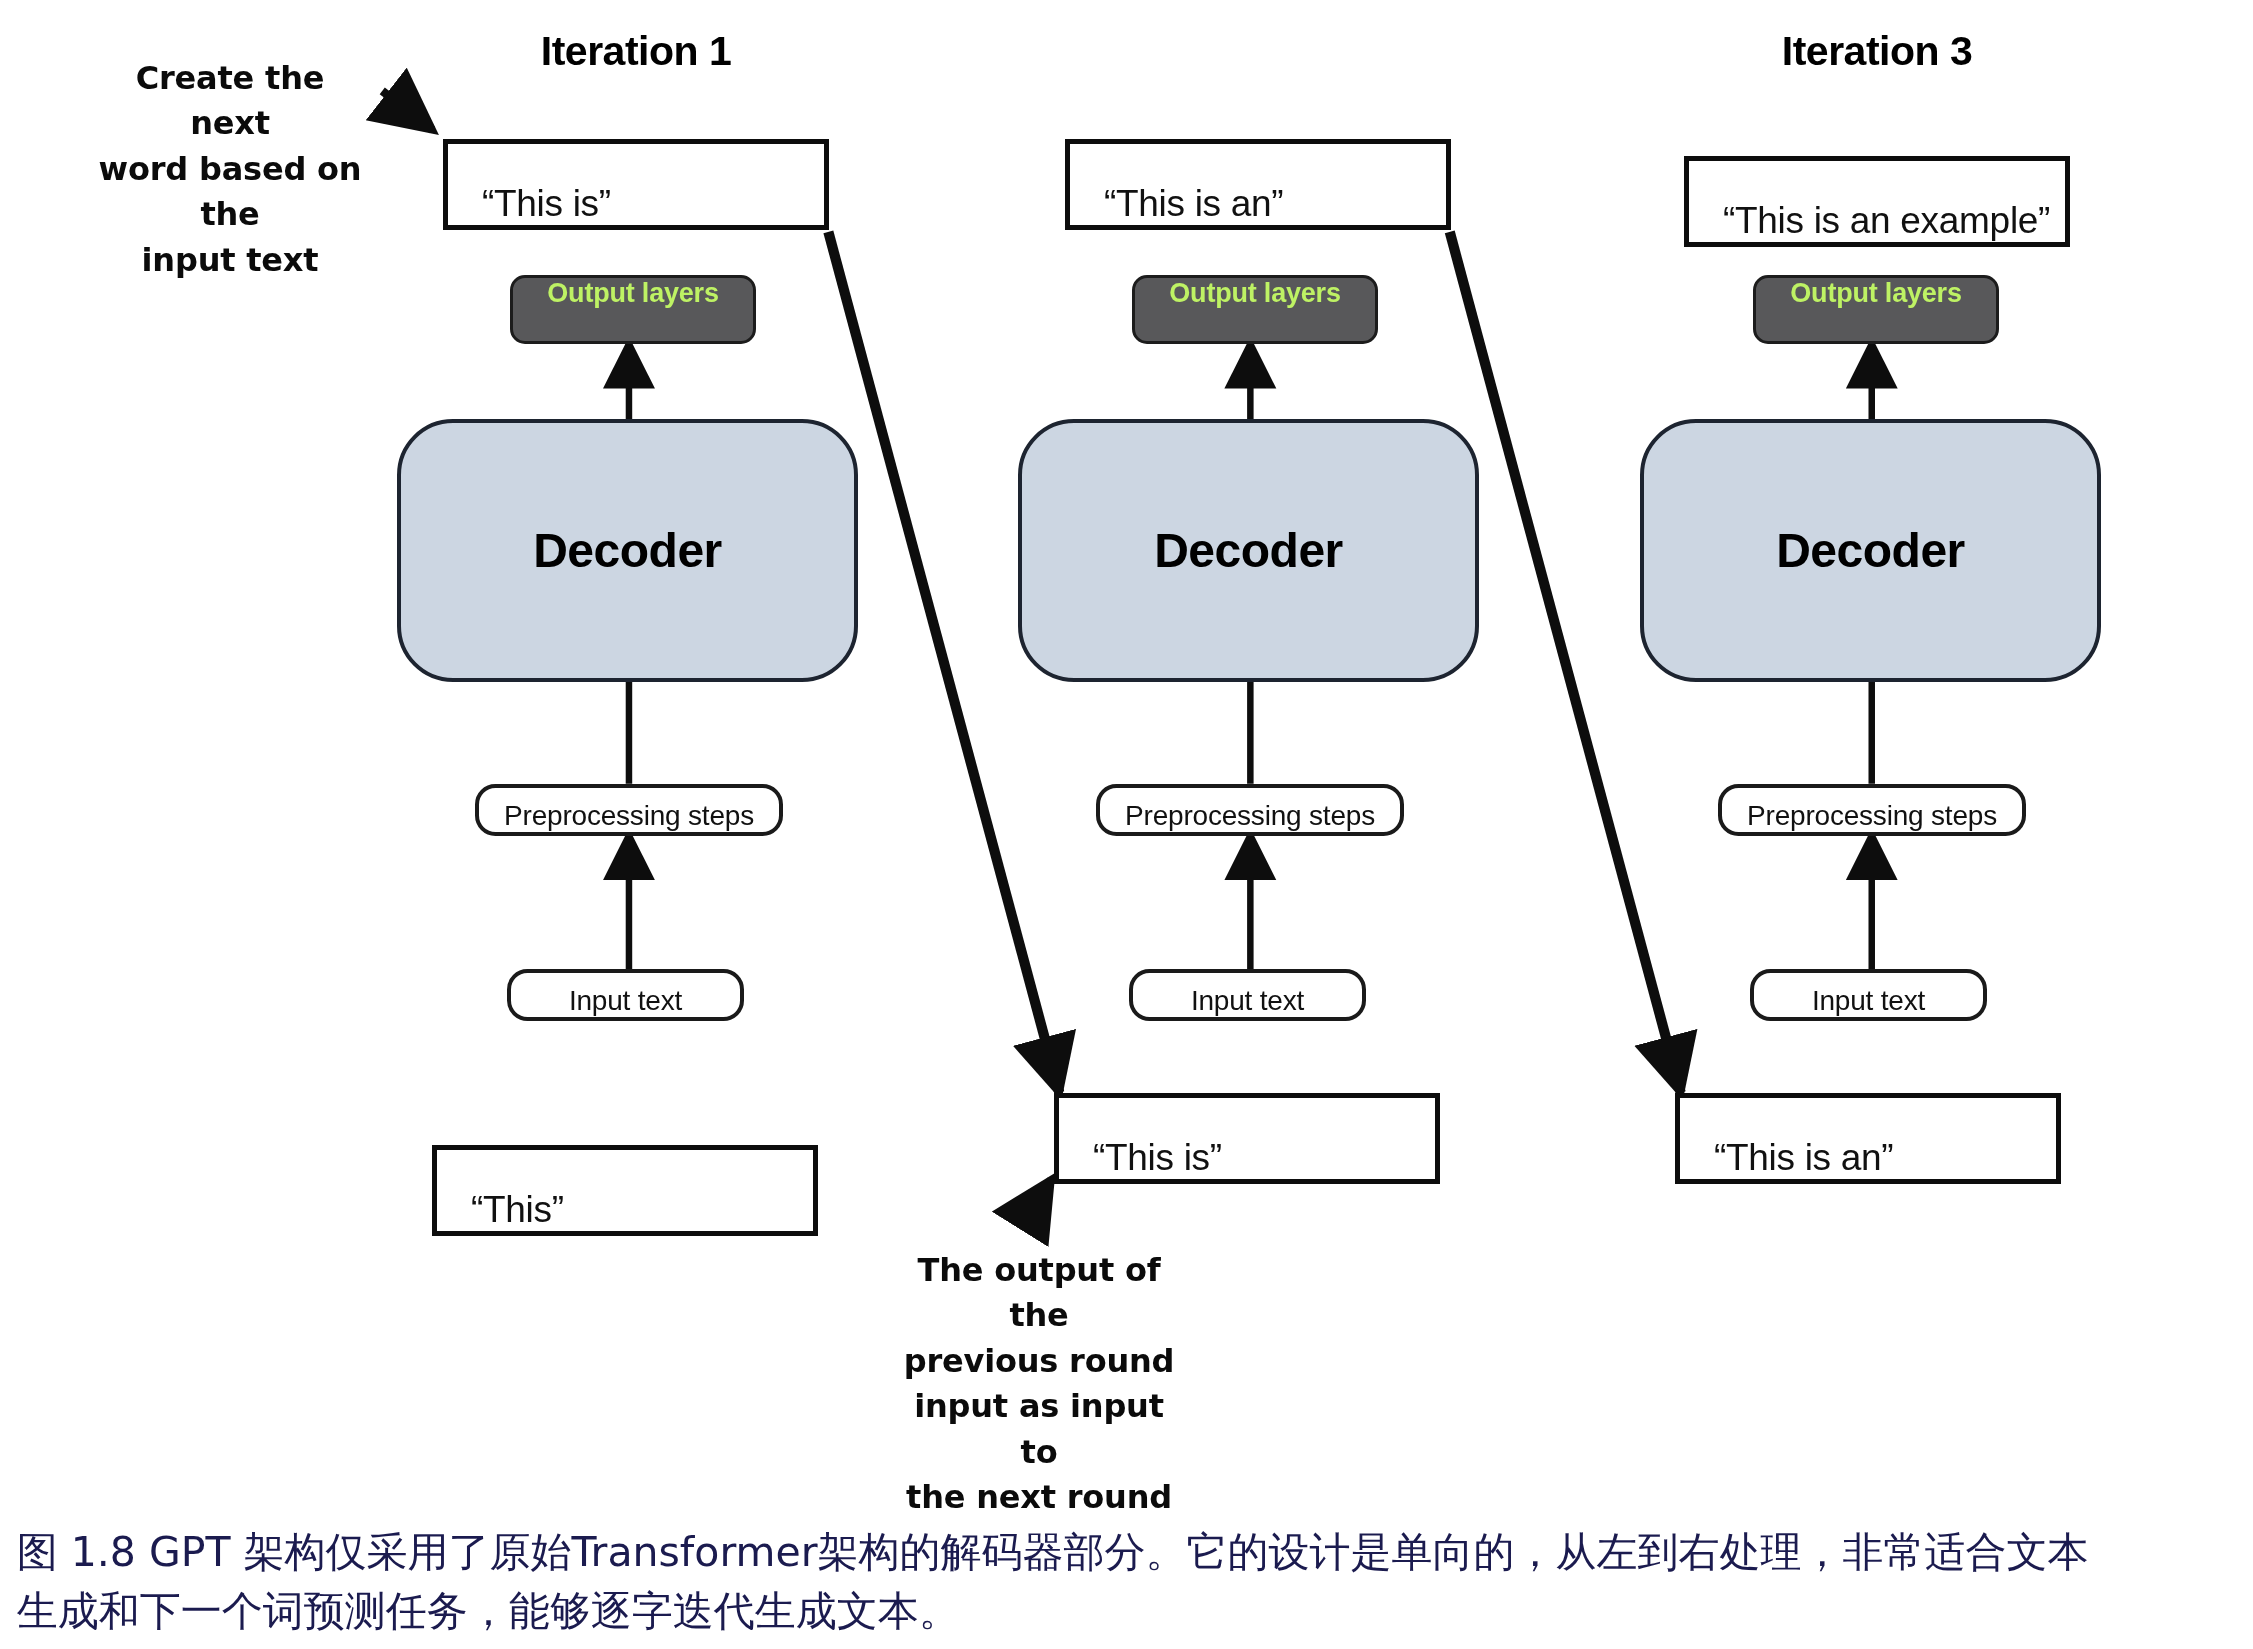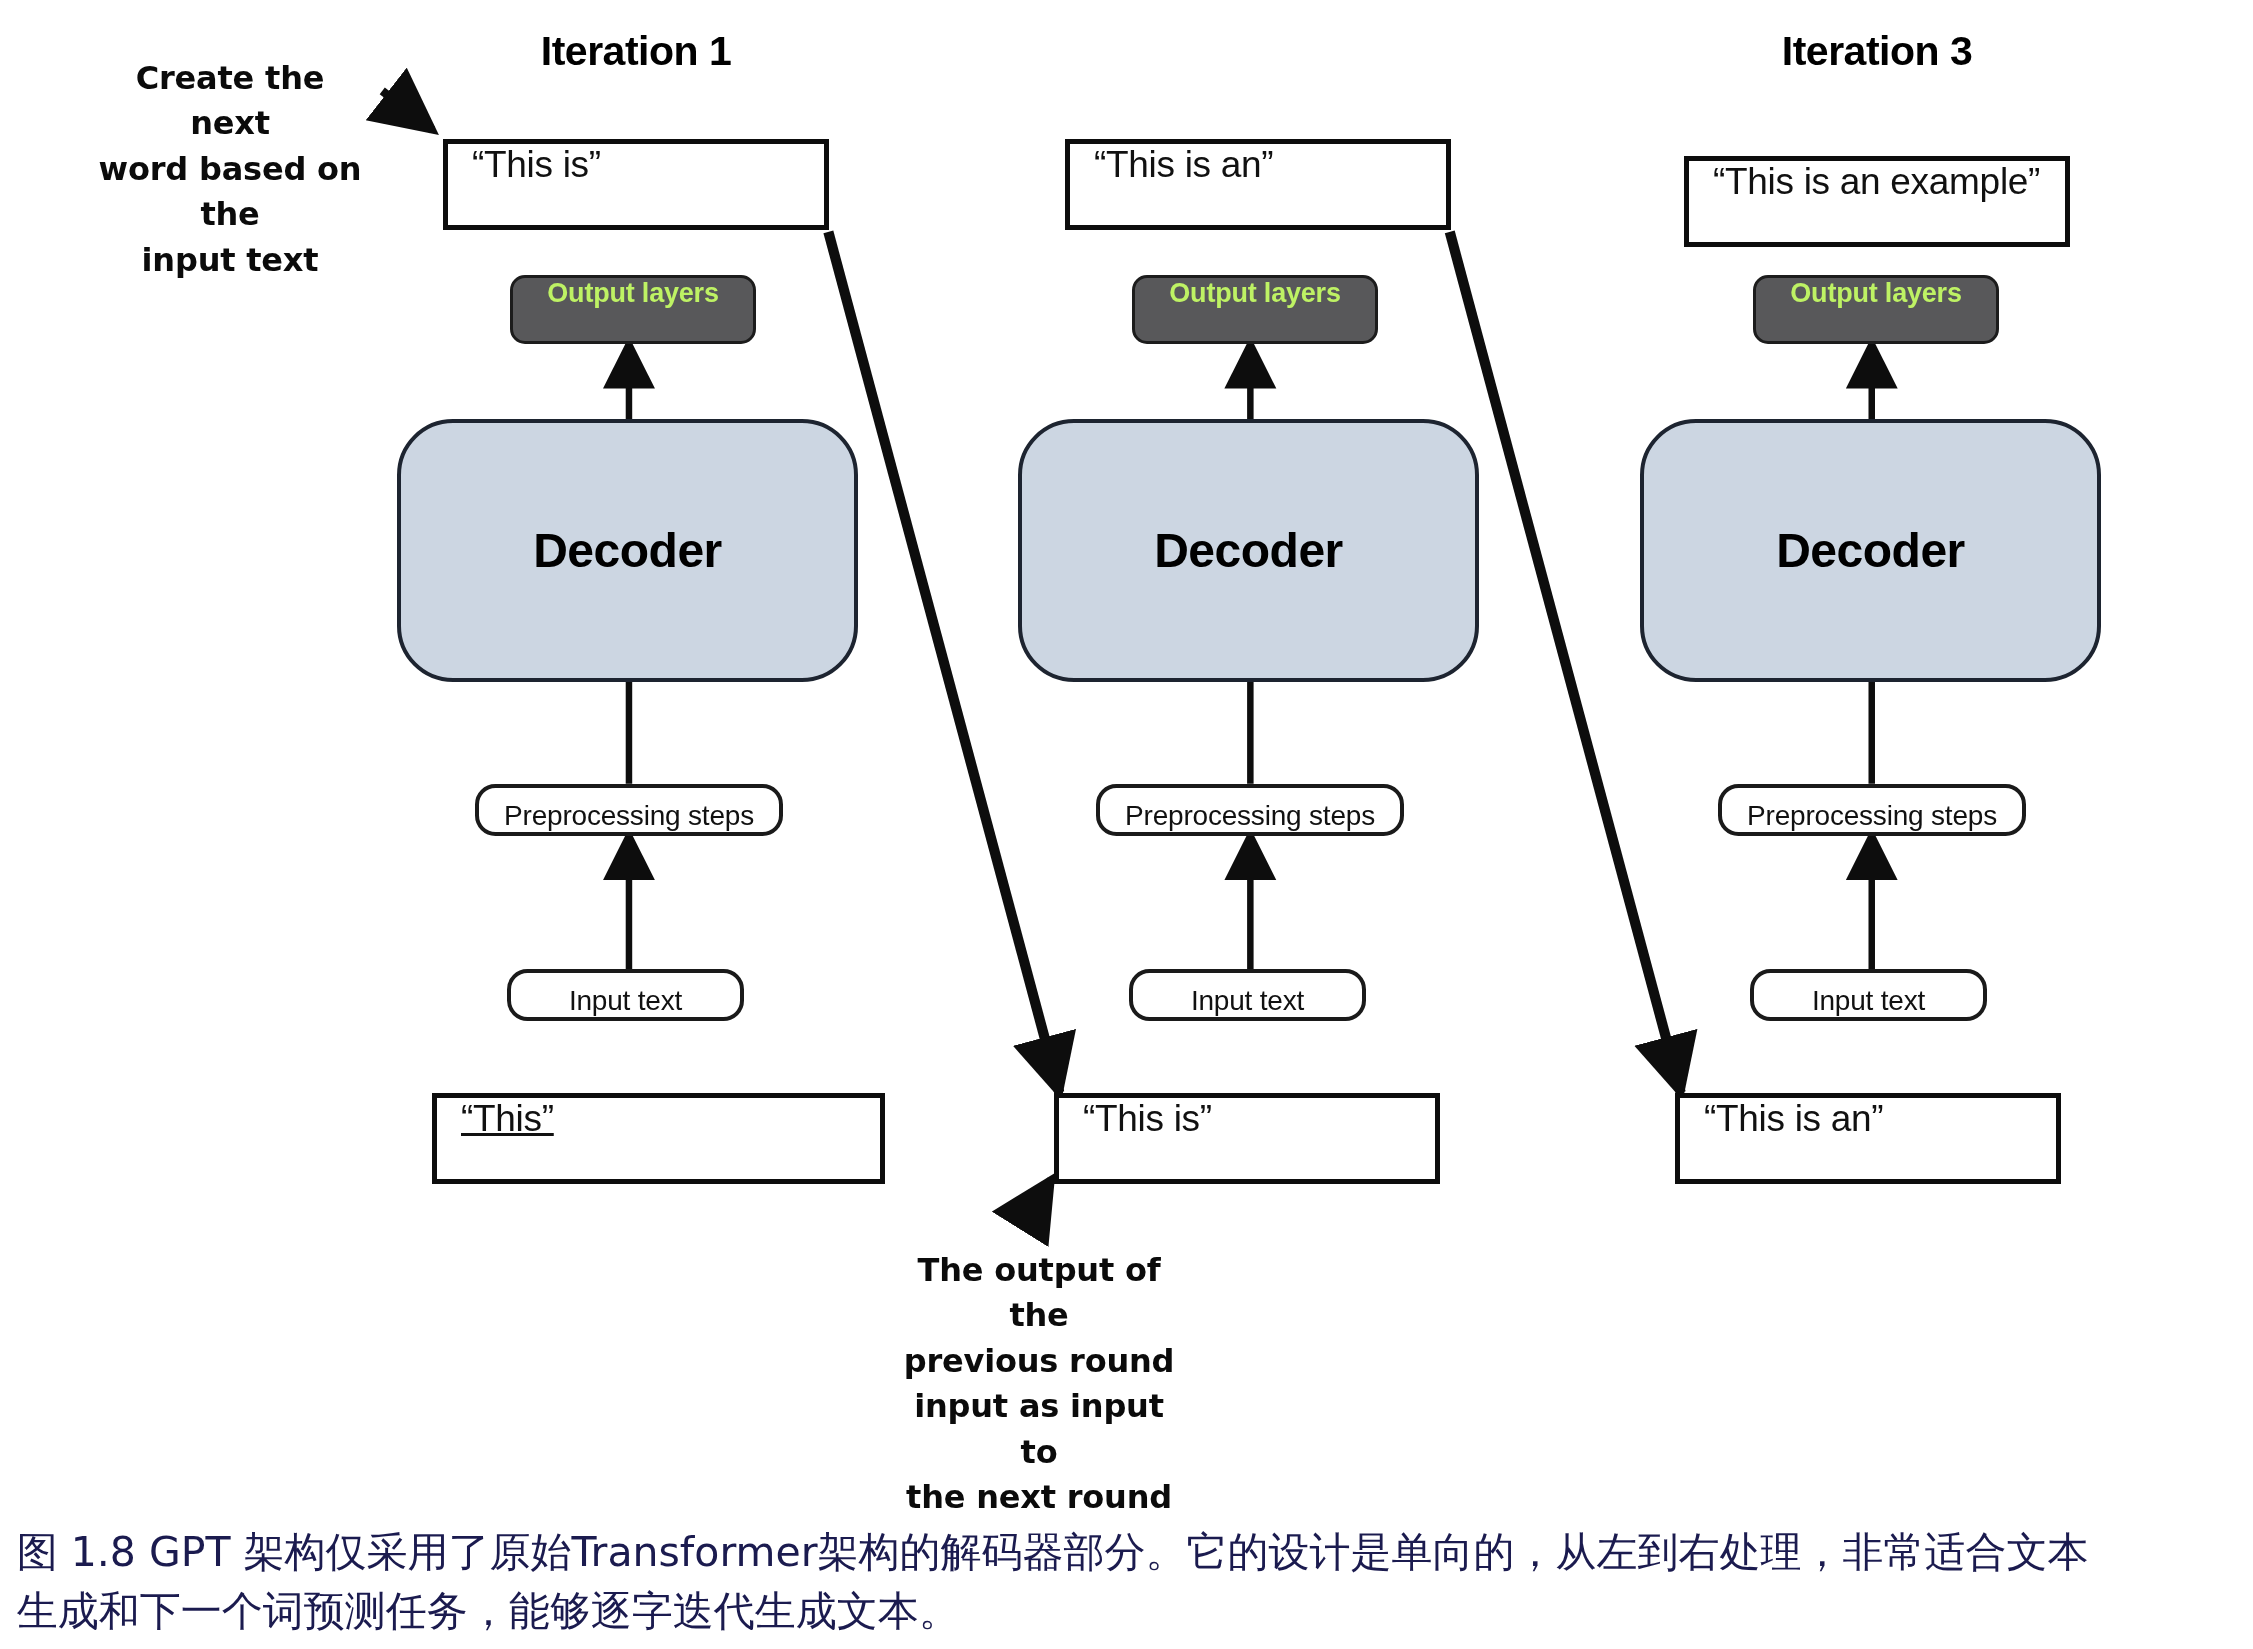--- a/index.html
+++ b/index.html
@@ -34,22 +34,22 @@
     text-align: center;
     color: #000;
     white-space: nowrap;
   }
 
   
   .textbox {
     border: 5.6px solid #0d0d0d;
     background: #ffffff;
     display: flex;
-    align-items: flex-start;
-    padding-left: 24px;
+    align-items: flex-end;
+    padding-left: 34px;
     font-size: 37px;
     color: #111;
     letter-spacing: -0.3px;
     white-space: nowrap;
   }
 
   
   .outputlayers {
     background: #58585a;
     border: 3.7px solid #1c1c1c;
@@ -181,21 +181,21 @@
   </div>
 
   <div class="abs pill" style="left:475px; top:784px; width:308px; height:52px;">
     <span>Preprocessing steps</span>
   </div>
 
   <div class="abs pill" style="left:507px; top:969px; width:237px; height:52px;">
     <span>Input text</span>
   </div>
 
-  <div class="abs textbox" style="left:432px; top:1093px; width:453px; height:91px;text-decoration:underline;">
+  <div class="abs textbox" style="left:432px; top:1145px; width:386px; height:91px;">
     <span>“This”</span>
   </div>
 
 
   <div class="abs textbox" style="left:1065px; top:139px; width:386px; height:91px;">
     <span>“This is an”</span>
   </div>
 
   <div class="abs outputlayers" style="left:1132px; top:275px; width:246px; height:69px;">
     <span>Output layers</span>

